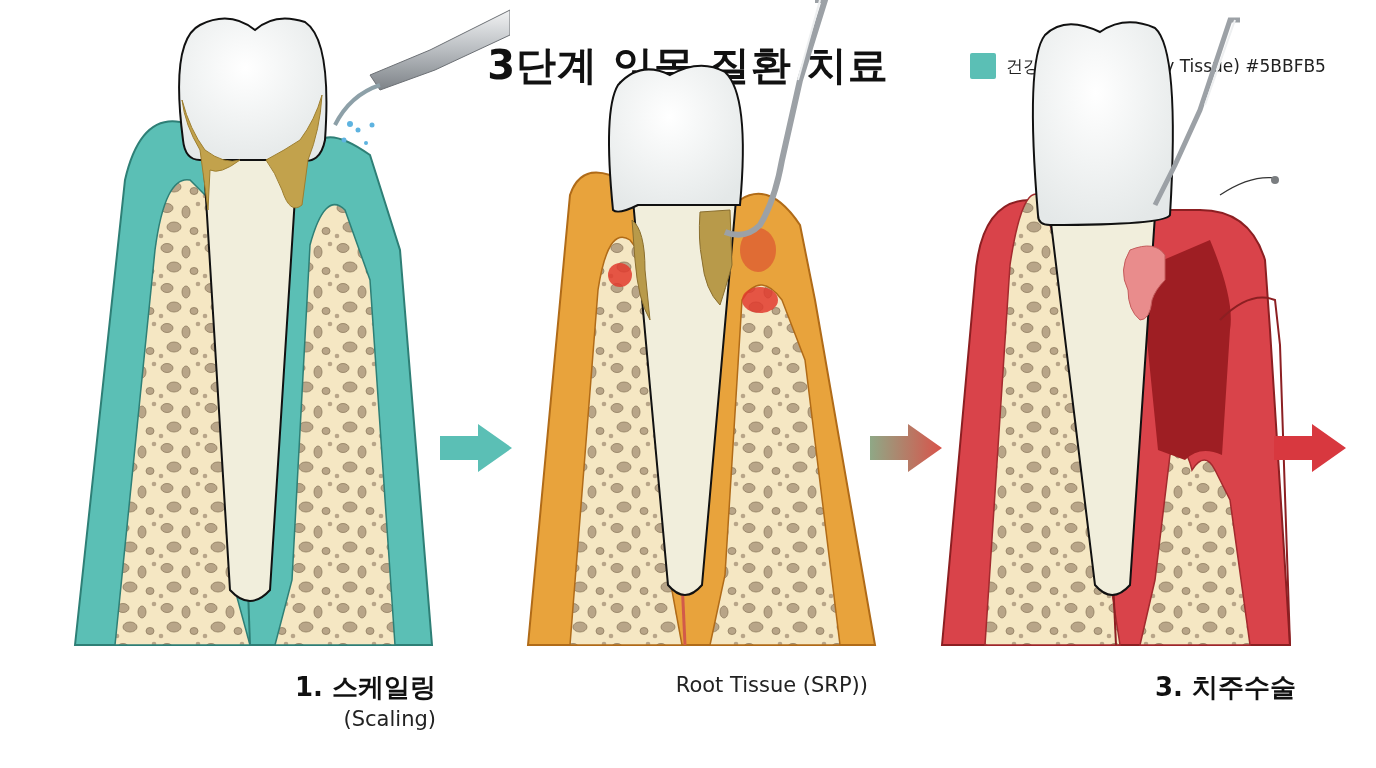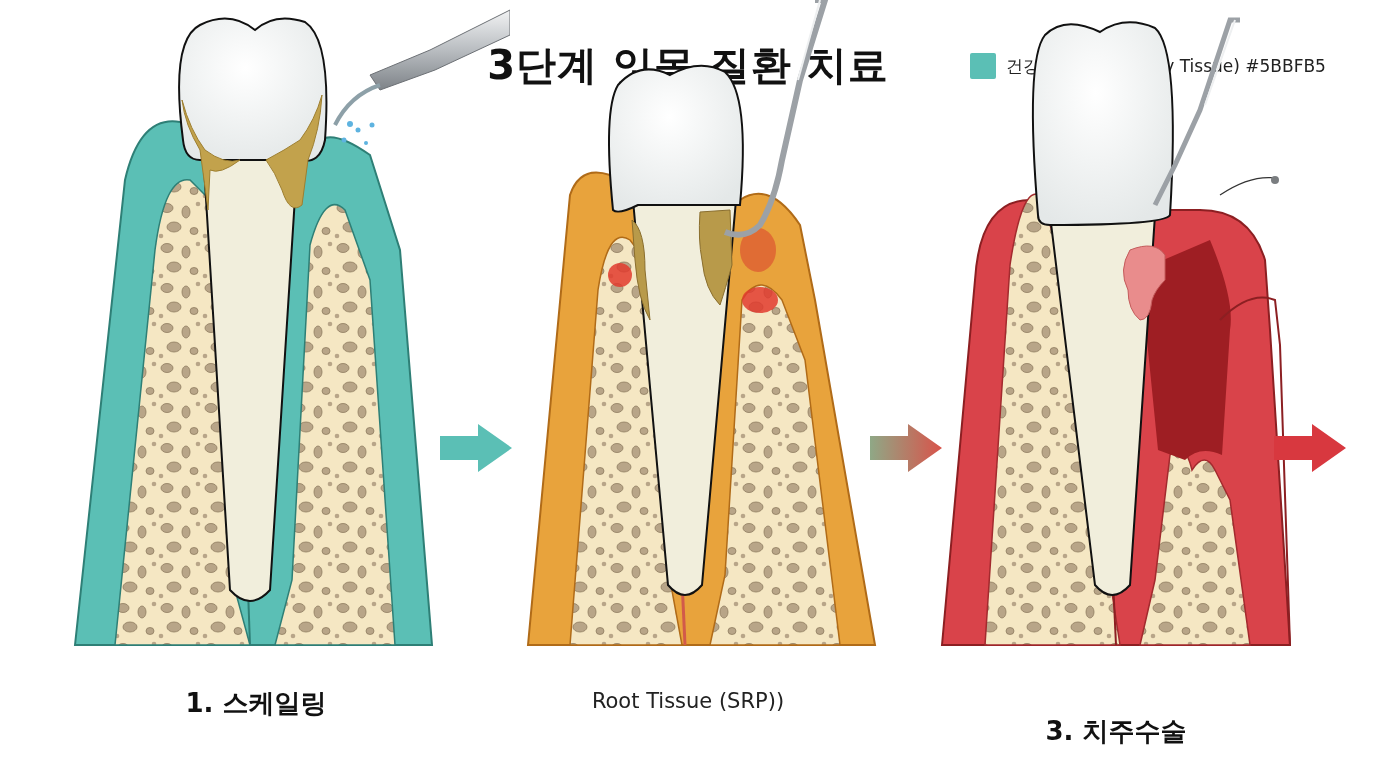--- a/index.html
+++ b/index.html
@@ -2,21 +2,21 @@
 <html><head>
 <meta charset="utf-8">
 <style>
   html,body{margin:0;padding:0;background:#ffffff;}
   body{width:1376px;height:768px;position:relative;overflow:hidden;font-family:"DejaVu Sans","Liberation Sans",sans-serif;color:#111;}
   .title{position:absolute;left:0;width:1376px;top:38px;text-align:center;font-size:40px;font-weight:bold;letter-spacing:1px;color:#111;}
   .legend{position:absolute;left:970px;top:53px;display:flex;align-items:center;gap:10px;font-size:17px;color:#222;}
   .legend .swatch{width:26px;height:26px;background:#5BBFB5;border-radius:2px;}
   .stage{position:absolute;top:0;}
   .stage svg{position:absolute;left:0;top:0;}
-  .caption{position:absolute;text-align:center;width:360px;margin-top:16px;}
+  .caption{position:absolute;text-align:right;width:360px;}
   .caption .ko{font-size:26px;font-weight:bold;color:#111;line-height:34px;}
   .caption .en{font-size:21px;color:#222;line-height:30px;}
   .arrow{position:absolute;}
 </style>
 </head>
 <body>
 
 <div class="title">3단계 잇몸 질환 치료</div>
 
 <div class="legend">
@@ -135,19 +135,20 @@
     </g>
   </svg>
 </div>
 
 <svg class="arrow" style="left:1272px;top:424px" width="76" height="48" viewBox="0 0 76 48">
   <path d="M2 12 L40 12 L40 0 L74 24 L40 48 L40 36 L2 36 Z" fill="#D8383F"></path>
 </svg>
 
 <div class="caption" style="left:76px;top:670px;">
   <div class="ko">1. 스케일링</div>
+  <div class="en">(Scaling)</div>
 </div>
 <div class="caption" style="left:508px;top:670px;">
   <div class="en">Root Tissue (SRP))</div>
 </div>
-<div class="caption" style="left:936px;top:698px;">
+<div class="caption" style="left:936px;top:670px;">
   <div class="ko">3. 치주수술</div>
 </div>
 
 </body></html>

